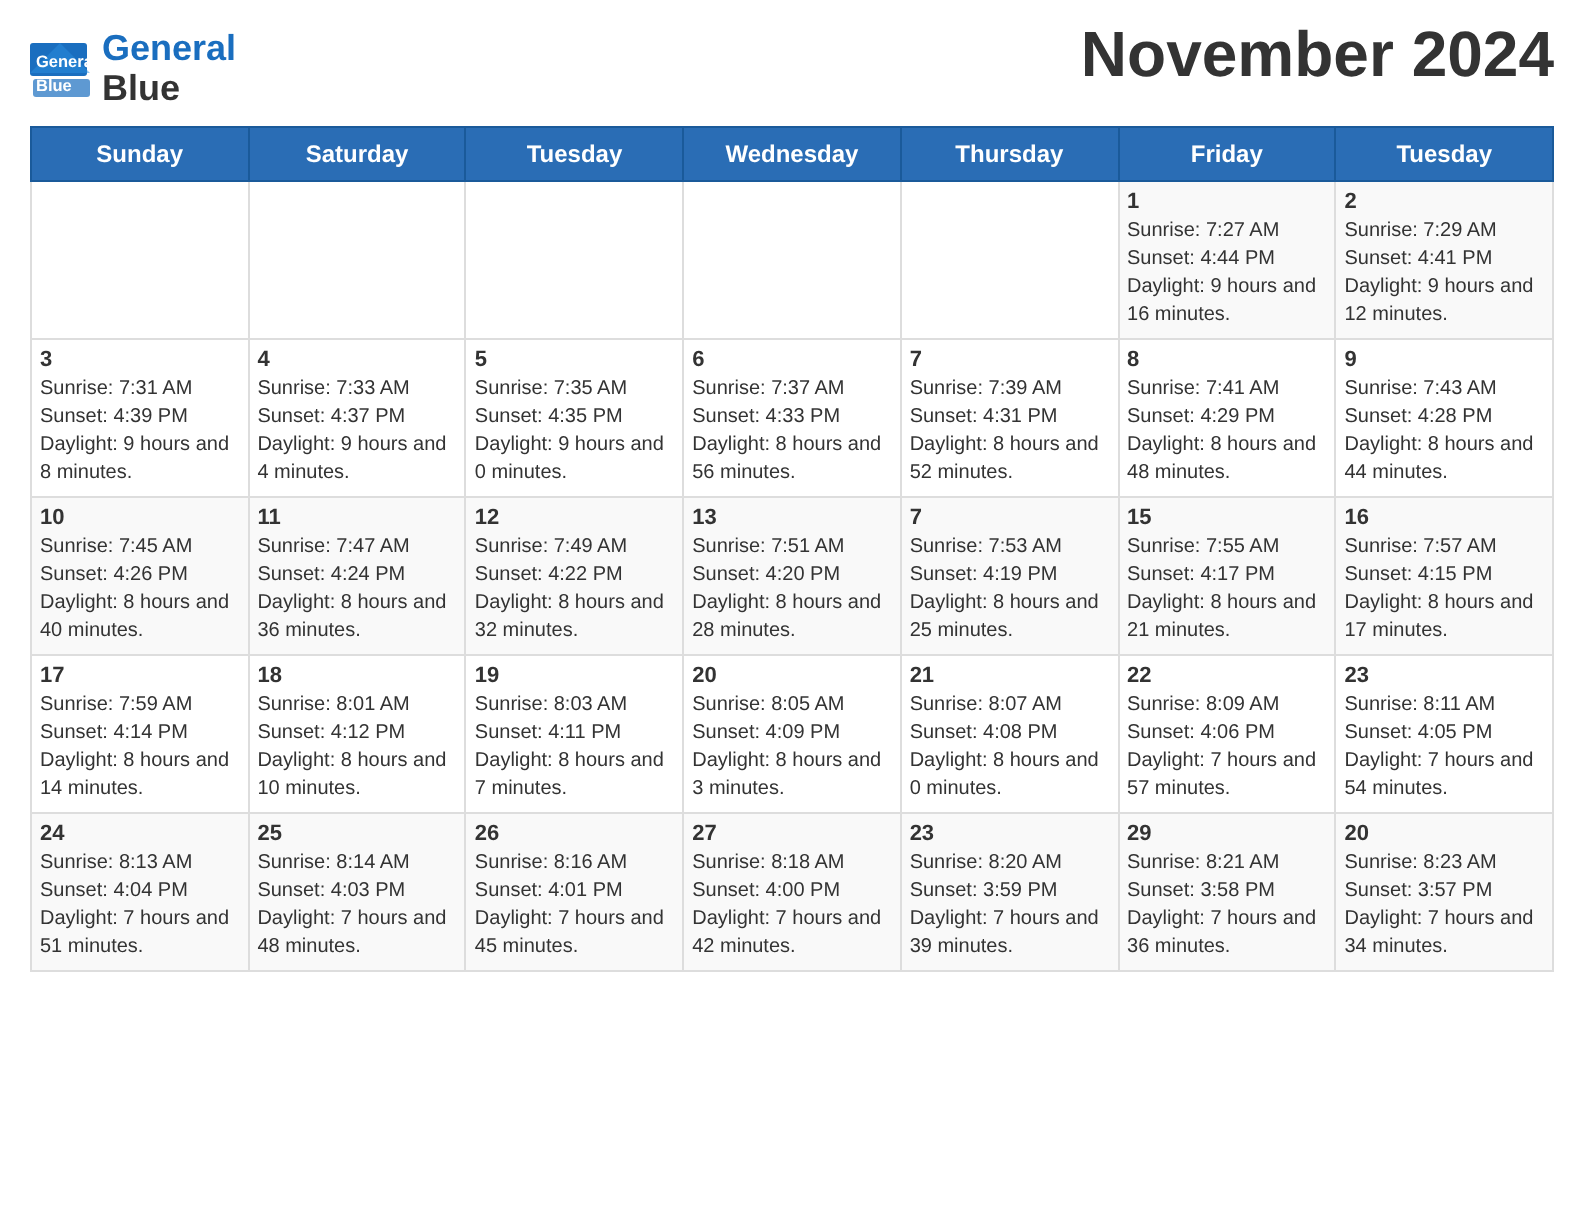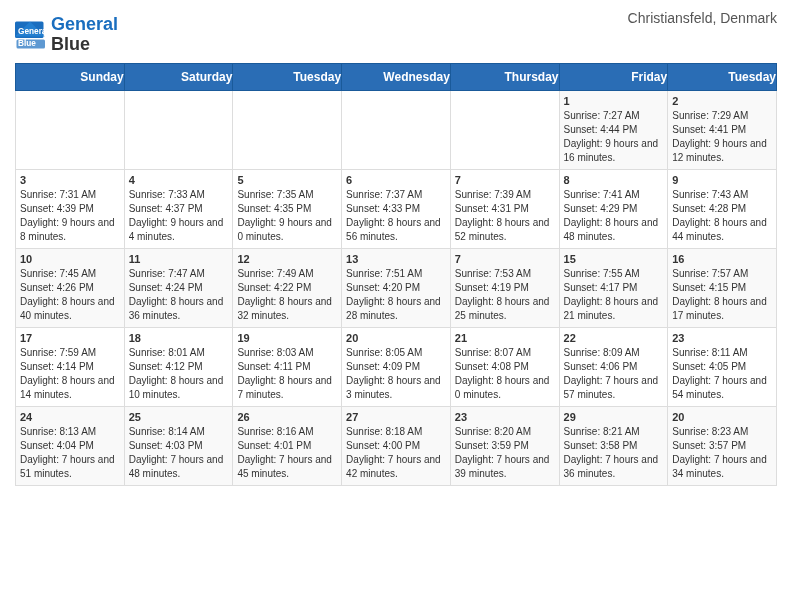--- a/index.html
+++ b/index.html
@@ -56,21 +56,21 @@
       table-layout: fixed;
     }
     thead tr {
       background-color: #2a6db5;
       color: white;
     }
     thead th {
       padding: 6px 0;
       font-size: 12px;
       font-weight: bold;
-      text-align: right;
+      text-align: center;
       border: 1px solid #1a5a9a;
     }
     tbody tr {
       border-bottom: 1px solid #ccc;
     }
     tbody td {
       vertical-align: top;
       padding: 4px 4px;
       font-size: 9.5px;
       color: #333;
@@ -110,21 +110,21 @@
         <text x="4" y="32" font-size="11" font-weight="bold" fill="white" font-family="Arial">Blue</text>
       </svg>
       <div style="margin-left:4px;">
         <div class="logo-text">
           <span class="blue">General</span><br>
           <span>Blue</span>
         </div>
       </div>
     </div>
     <div class="title-block">
-      <div class="location">Christiansfeld, Denmark</div>
+      <div class="month-title">November 2024</div>
     </div>
   </div>
 
   <table>
     <thead>
       <tr>
       <th>Sunday</th>
           <th>Saturday</th>
           <th>Tuesday</th>
           <th>Wednesday</th>

